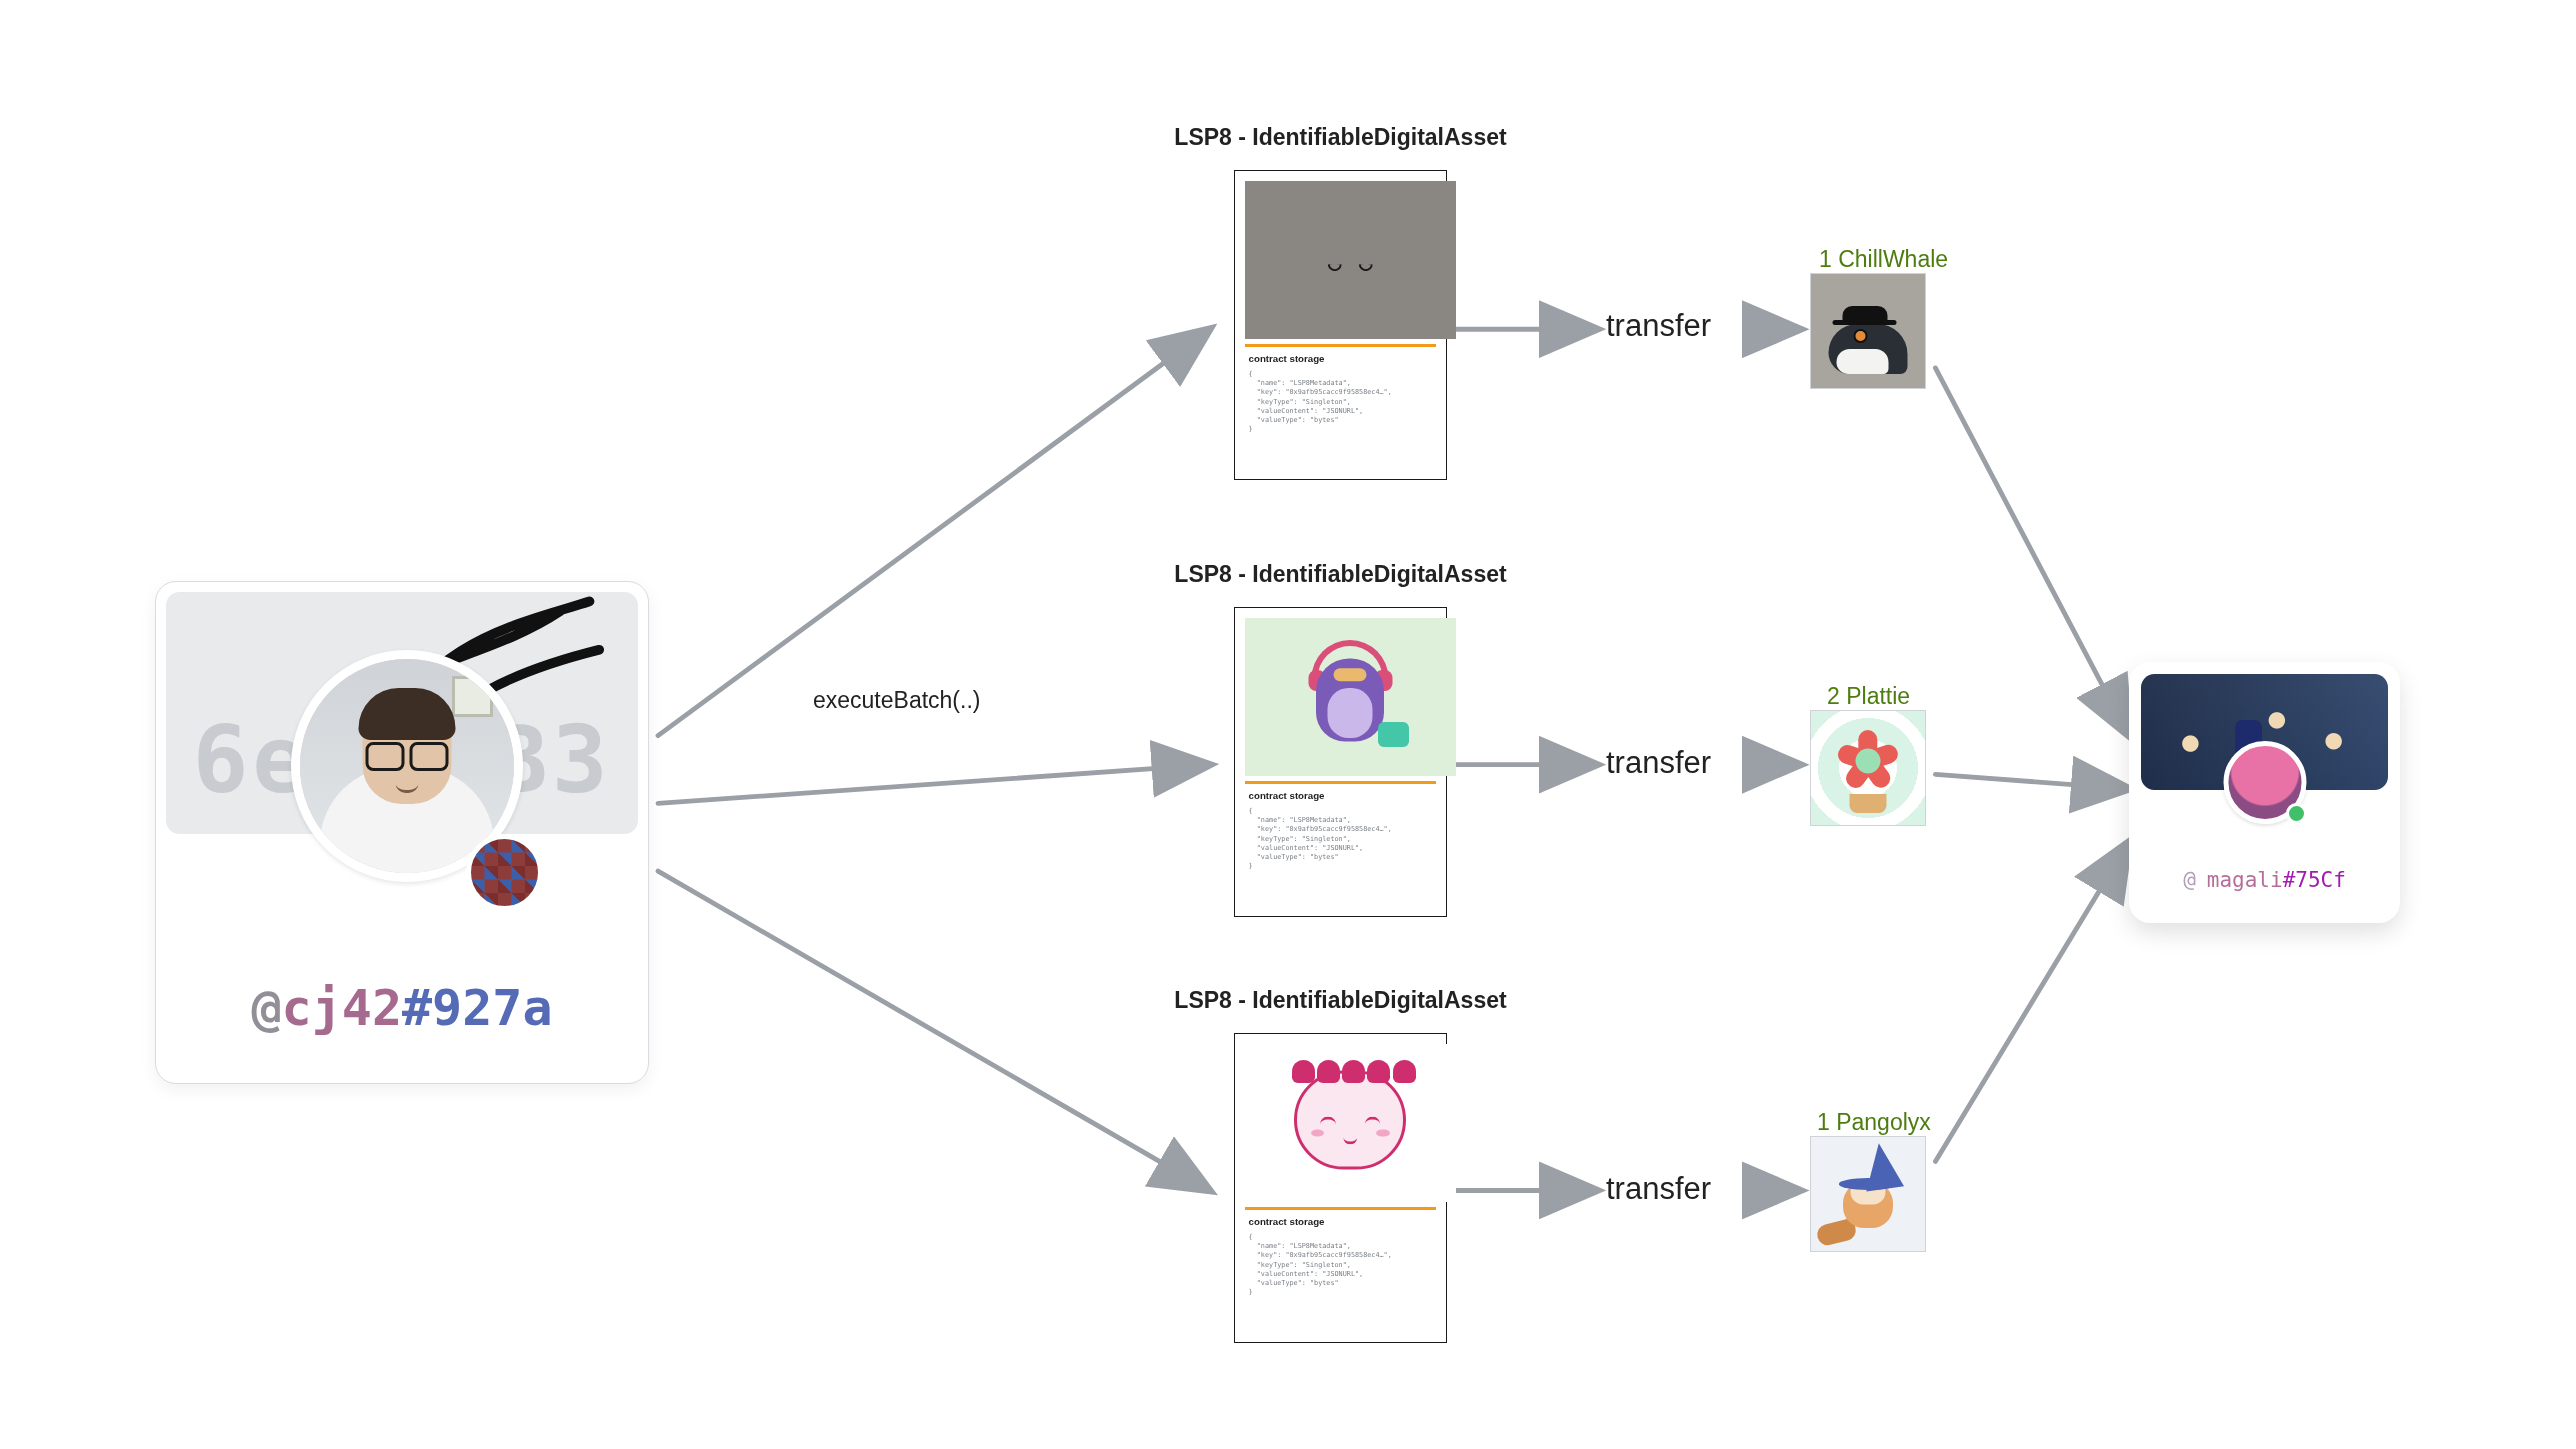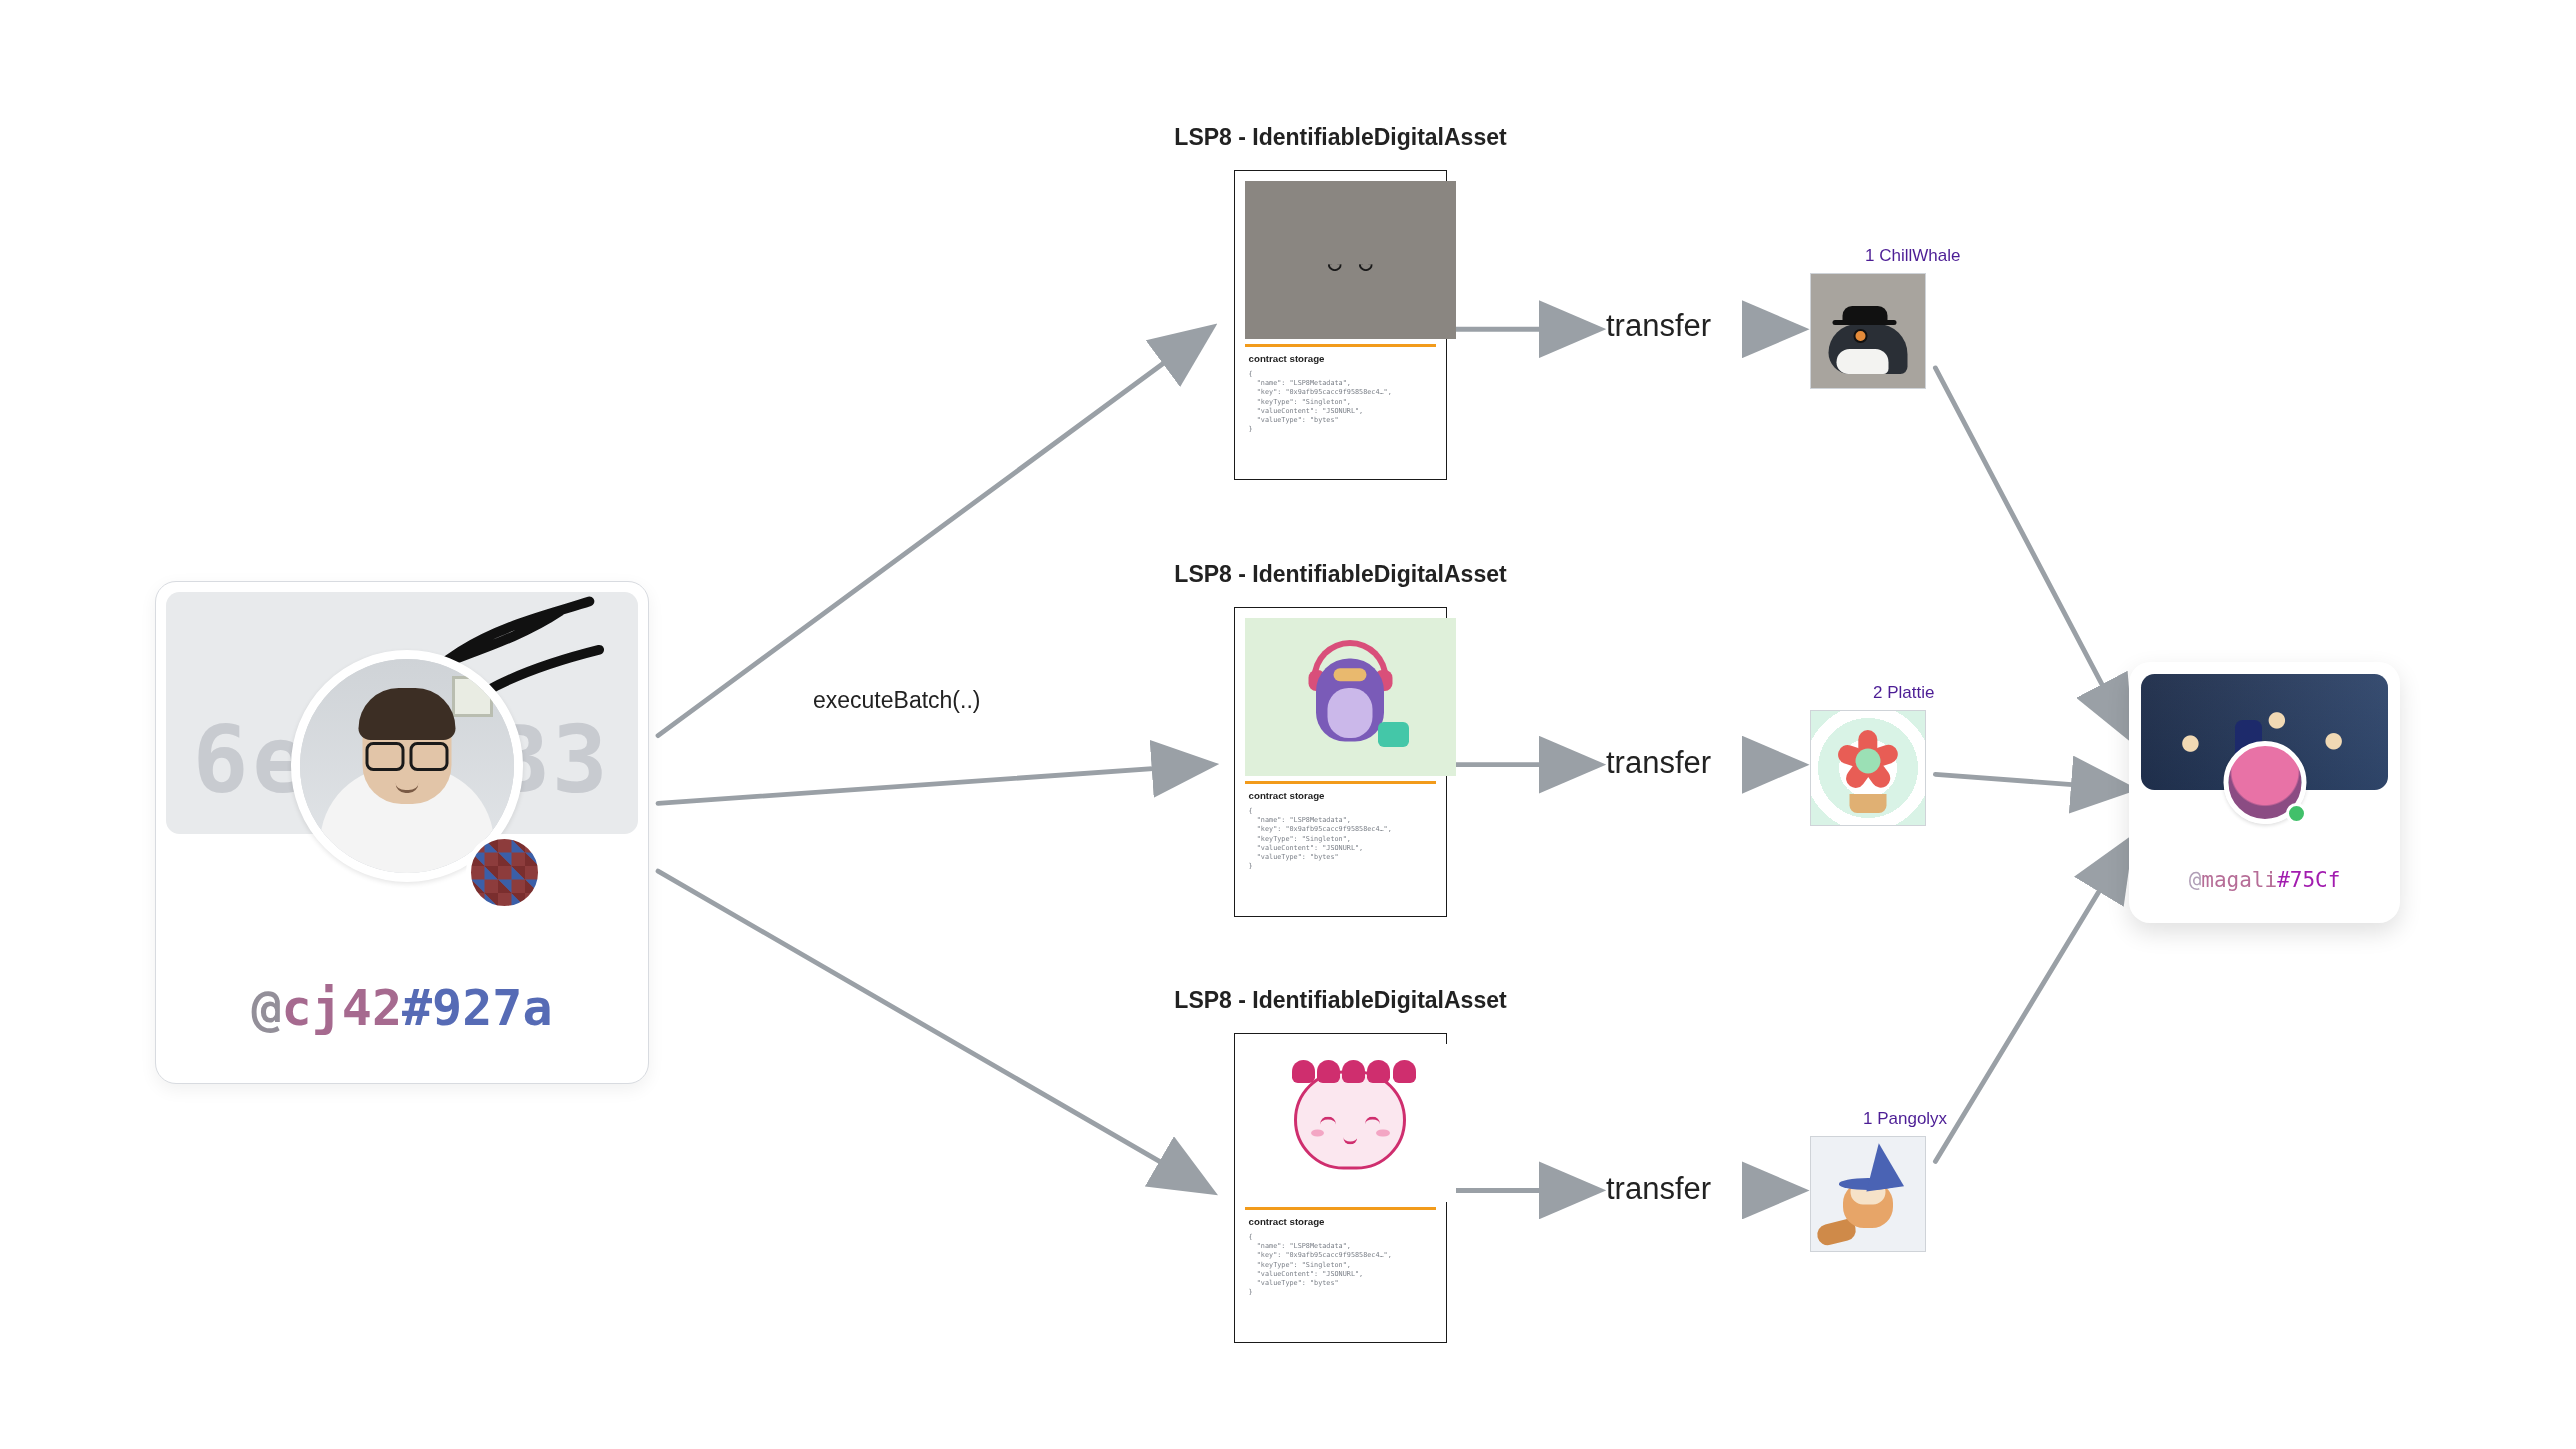--- a/index.html
+++ b/index.html
@@ -189,21 +189,21 @@
       width:13.5px; height:9.7px; border-bottom:3.9px solid #cf2e6e; border-radius:0 0 9.7px 9.7px;
     }
     .pg-blush{ position:absolute; top:56px; width:13.5px; height:7.7px; background:#f3a6c4; border-radius:50%;}
     .pg-blush.l{left:13.5px;} .pg-blush.r{right:13.5px;}
 
     
     .transfer-label {
       position:absolute; font-size: 31px; color:#222;
     }
     .nft-caption {
-      position:absolute; font-size: 17px; color:#4c1d95;margin-left:46px;
+      position:absolute; font-size: 23px; color:#4d7c0f;
     }
     .nft-thumb {
       position:absolute; width:116px; height:116px; border:1px solid #cfd3d8; background:#fff;
       display:flex; align-items:center; justify-content:center; overflow:hidden;
     }
 
     
     .thumb-chill { background:#a8a49e; }
     .thumb-chill .whale {
       position:absolute; left:50%; top:58%; transform:translate(-50%,-50%);
@@ -303,21 +303,21 @@
       box-shadow: 0 1.9px 3.9px rgba(0,0,0,.12);
     }
     .recip-status{
       position:absolute; left:58%; top:141px;
       width:21px; height:21px; border-radius:50%; background:#41c06a; border:3.9px solid #fff;
     }
     .recip-handle{
       position:absolute; left:0; right:0; bottom:31px; text-align:center;
       font-family: ui-monospace, Menlo, monospace; font-size:21px;
     }
-    .rh-at{ color:#b19fb7; } .rh-name{ color:#b66d97; } .rh-hash{ color:#a21caf; }
+    .rh-at{ color:#b19fb7; } .rh-name{ color:#b66d97;padding-left:11px; } .rh-hash{ color:#a21caf; }
 
     
     svg.arrows { position:absolute; inset:0; width:2576px; height:1450px; }
     .arrow { stroke:#9aa0a6; stroke-width:5; fill:none; stroke-linecap:round; }
     .arrowhead { fill:#9aa0a6; }
 
     .exec-label {
       position:absolute; font-size:23px; color:#222;
     }
   </style>

